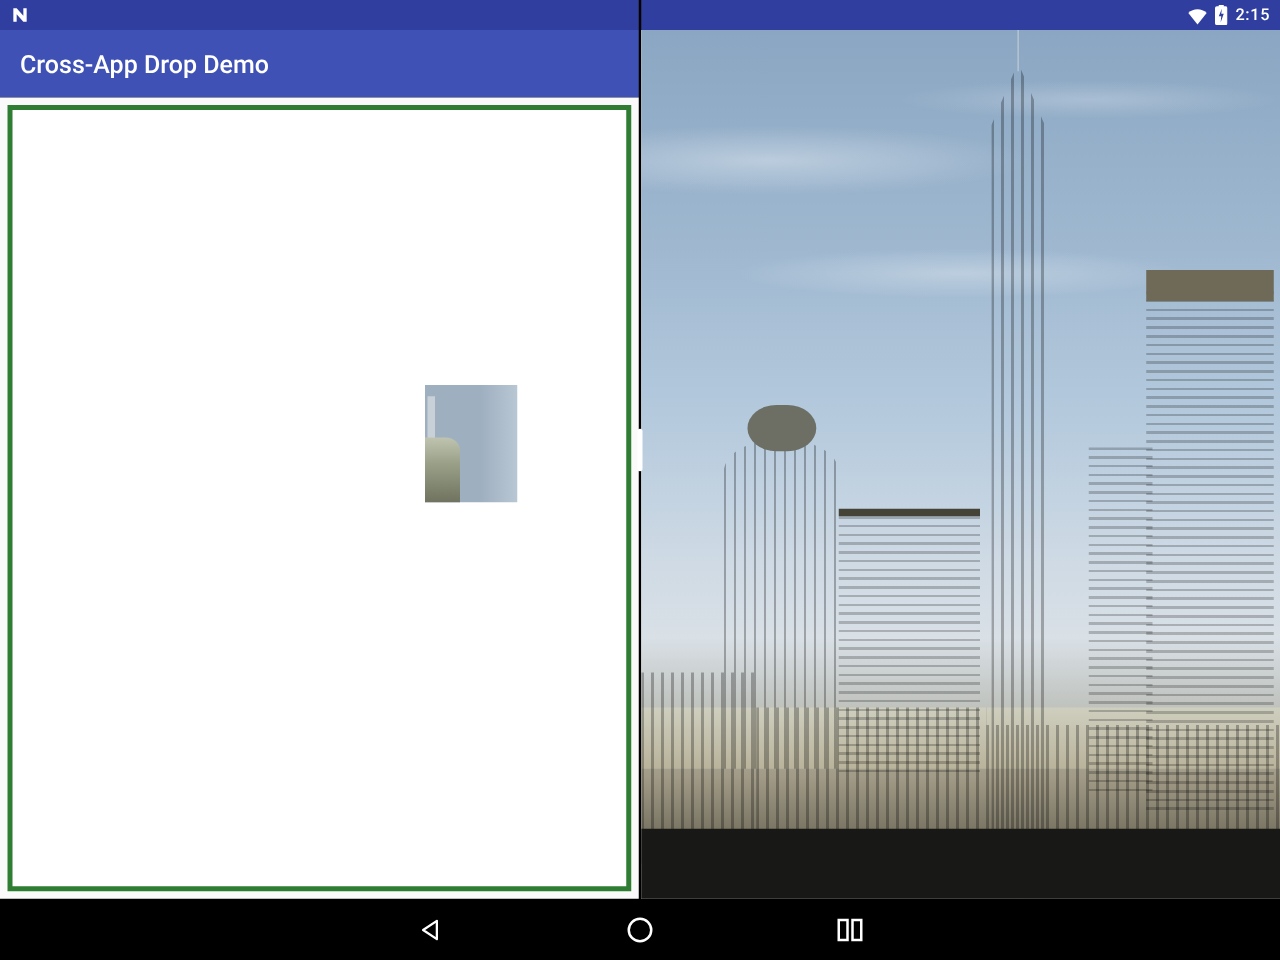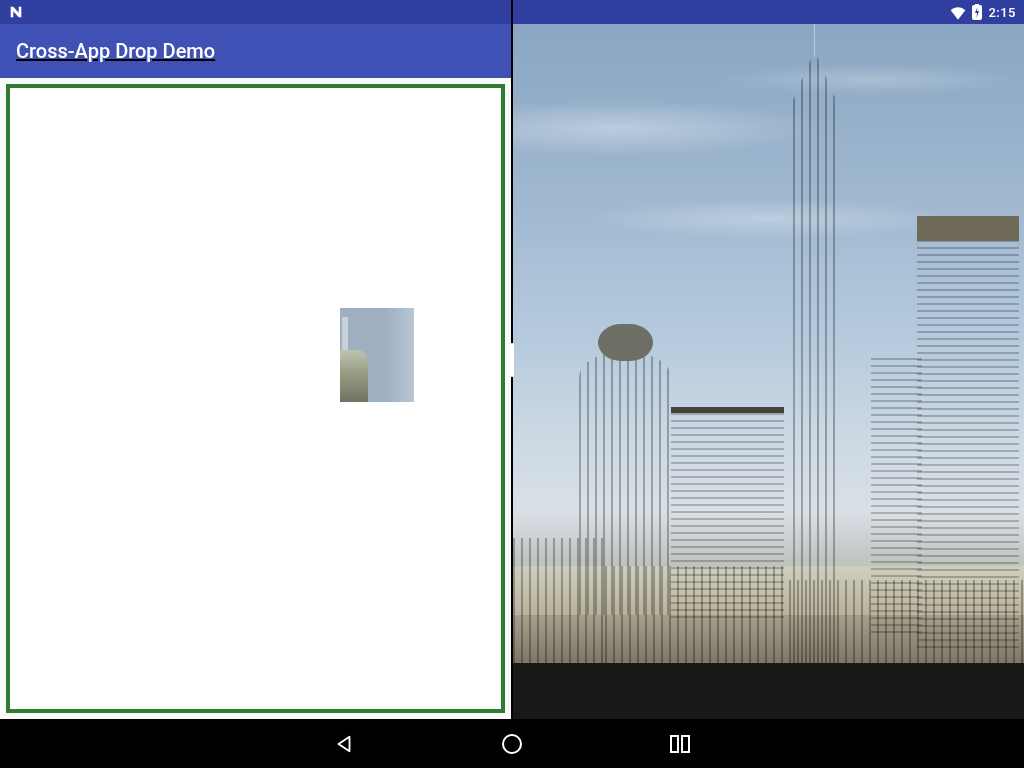--- a/index.html
+++ b/index.html
@@ -25,21 +25,20 @@
   .pane {
     width: 50%;
     display: flex;
     flex-direction: column;
     min-height: 0;
     position: relative;
     background: #000;
   }
   .pane-left {
     border-right: 2px solid #000; 
-    text-decoration: underline;
   }
   .status-bar {
     height: 24px;
     background: #303f9f;
     color: #fff;
     display: flex;
     align-items: center;
     padding: 0 8px;
     font-size: 13px;
     font-weight: 500;

